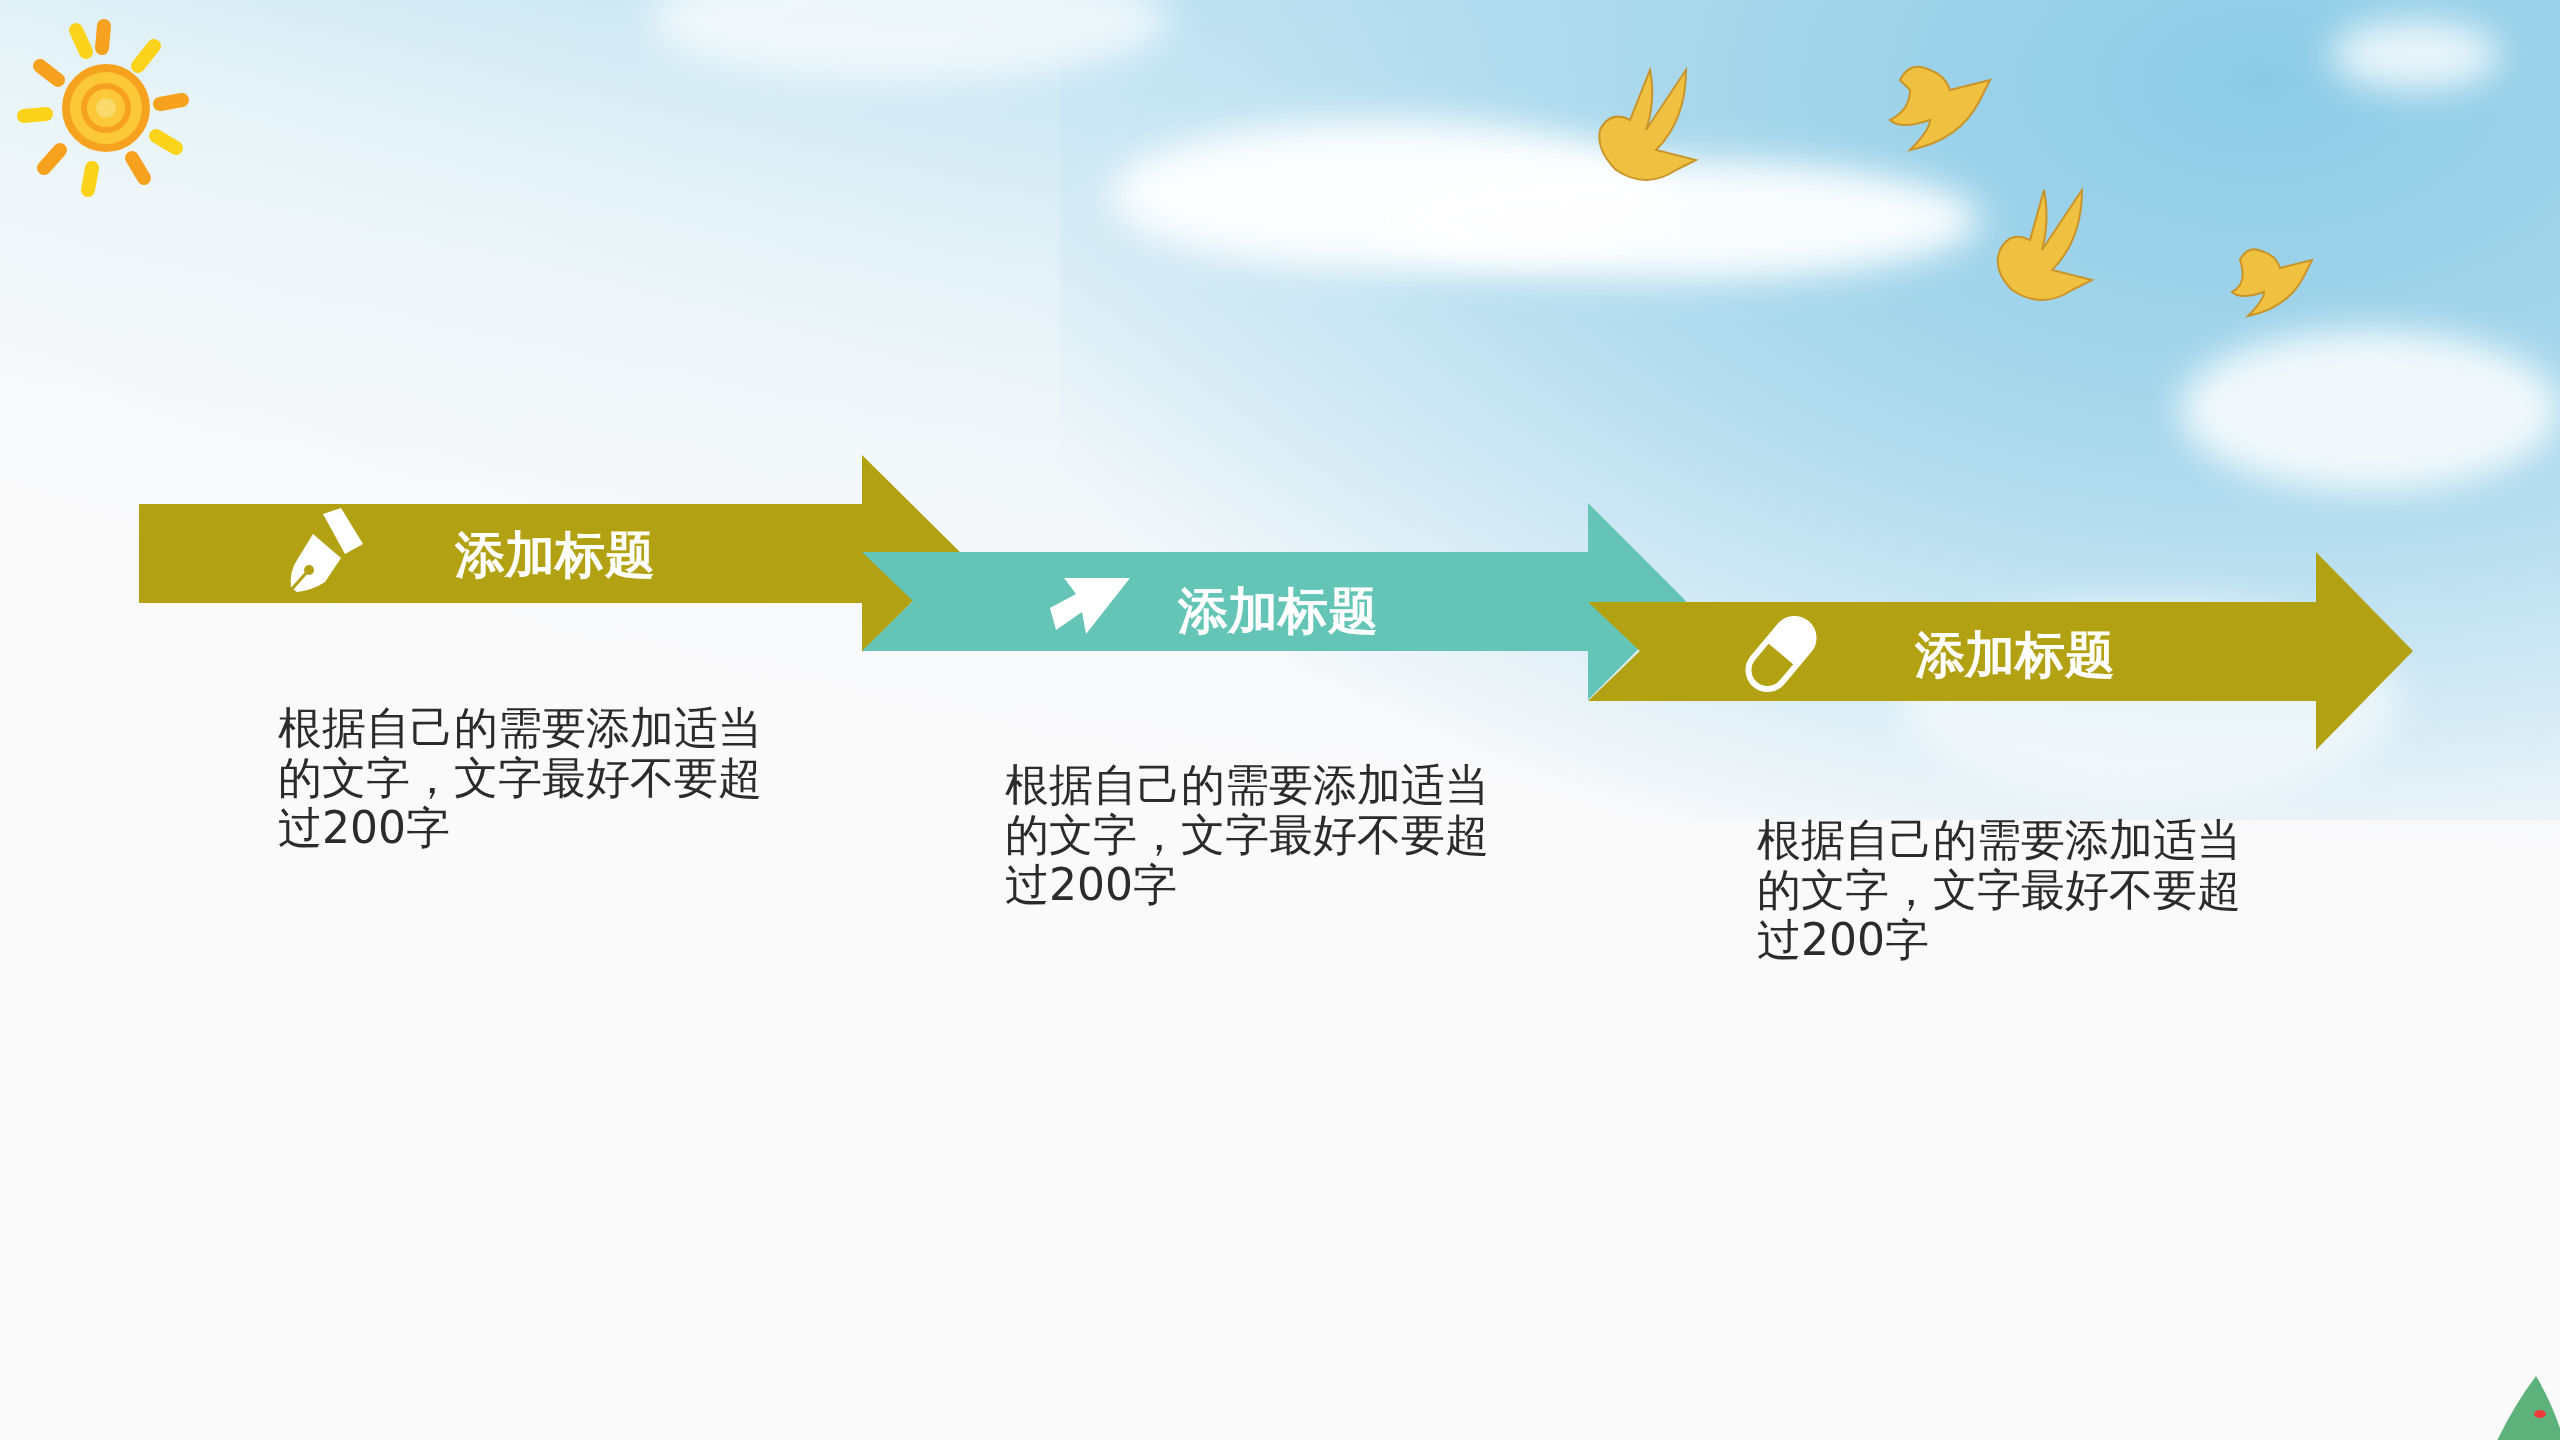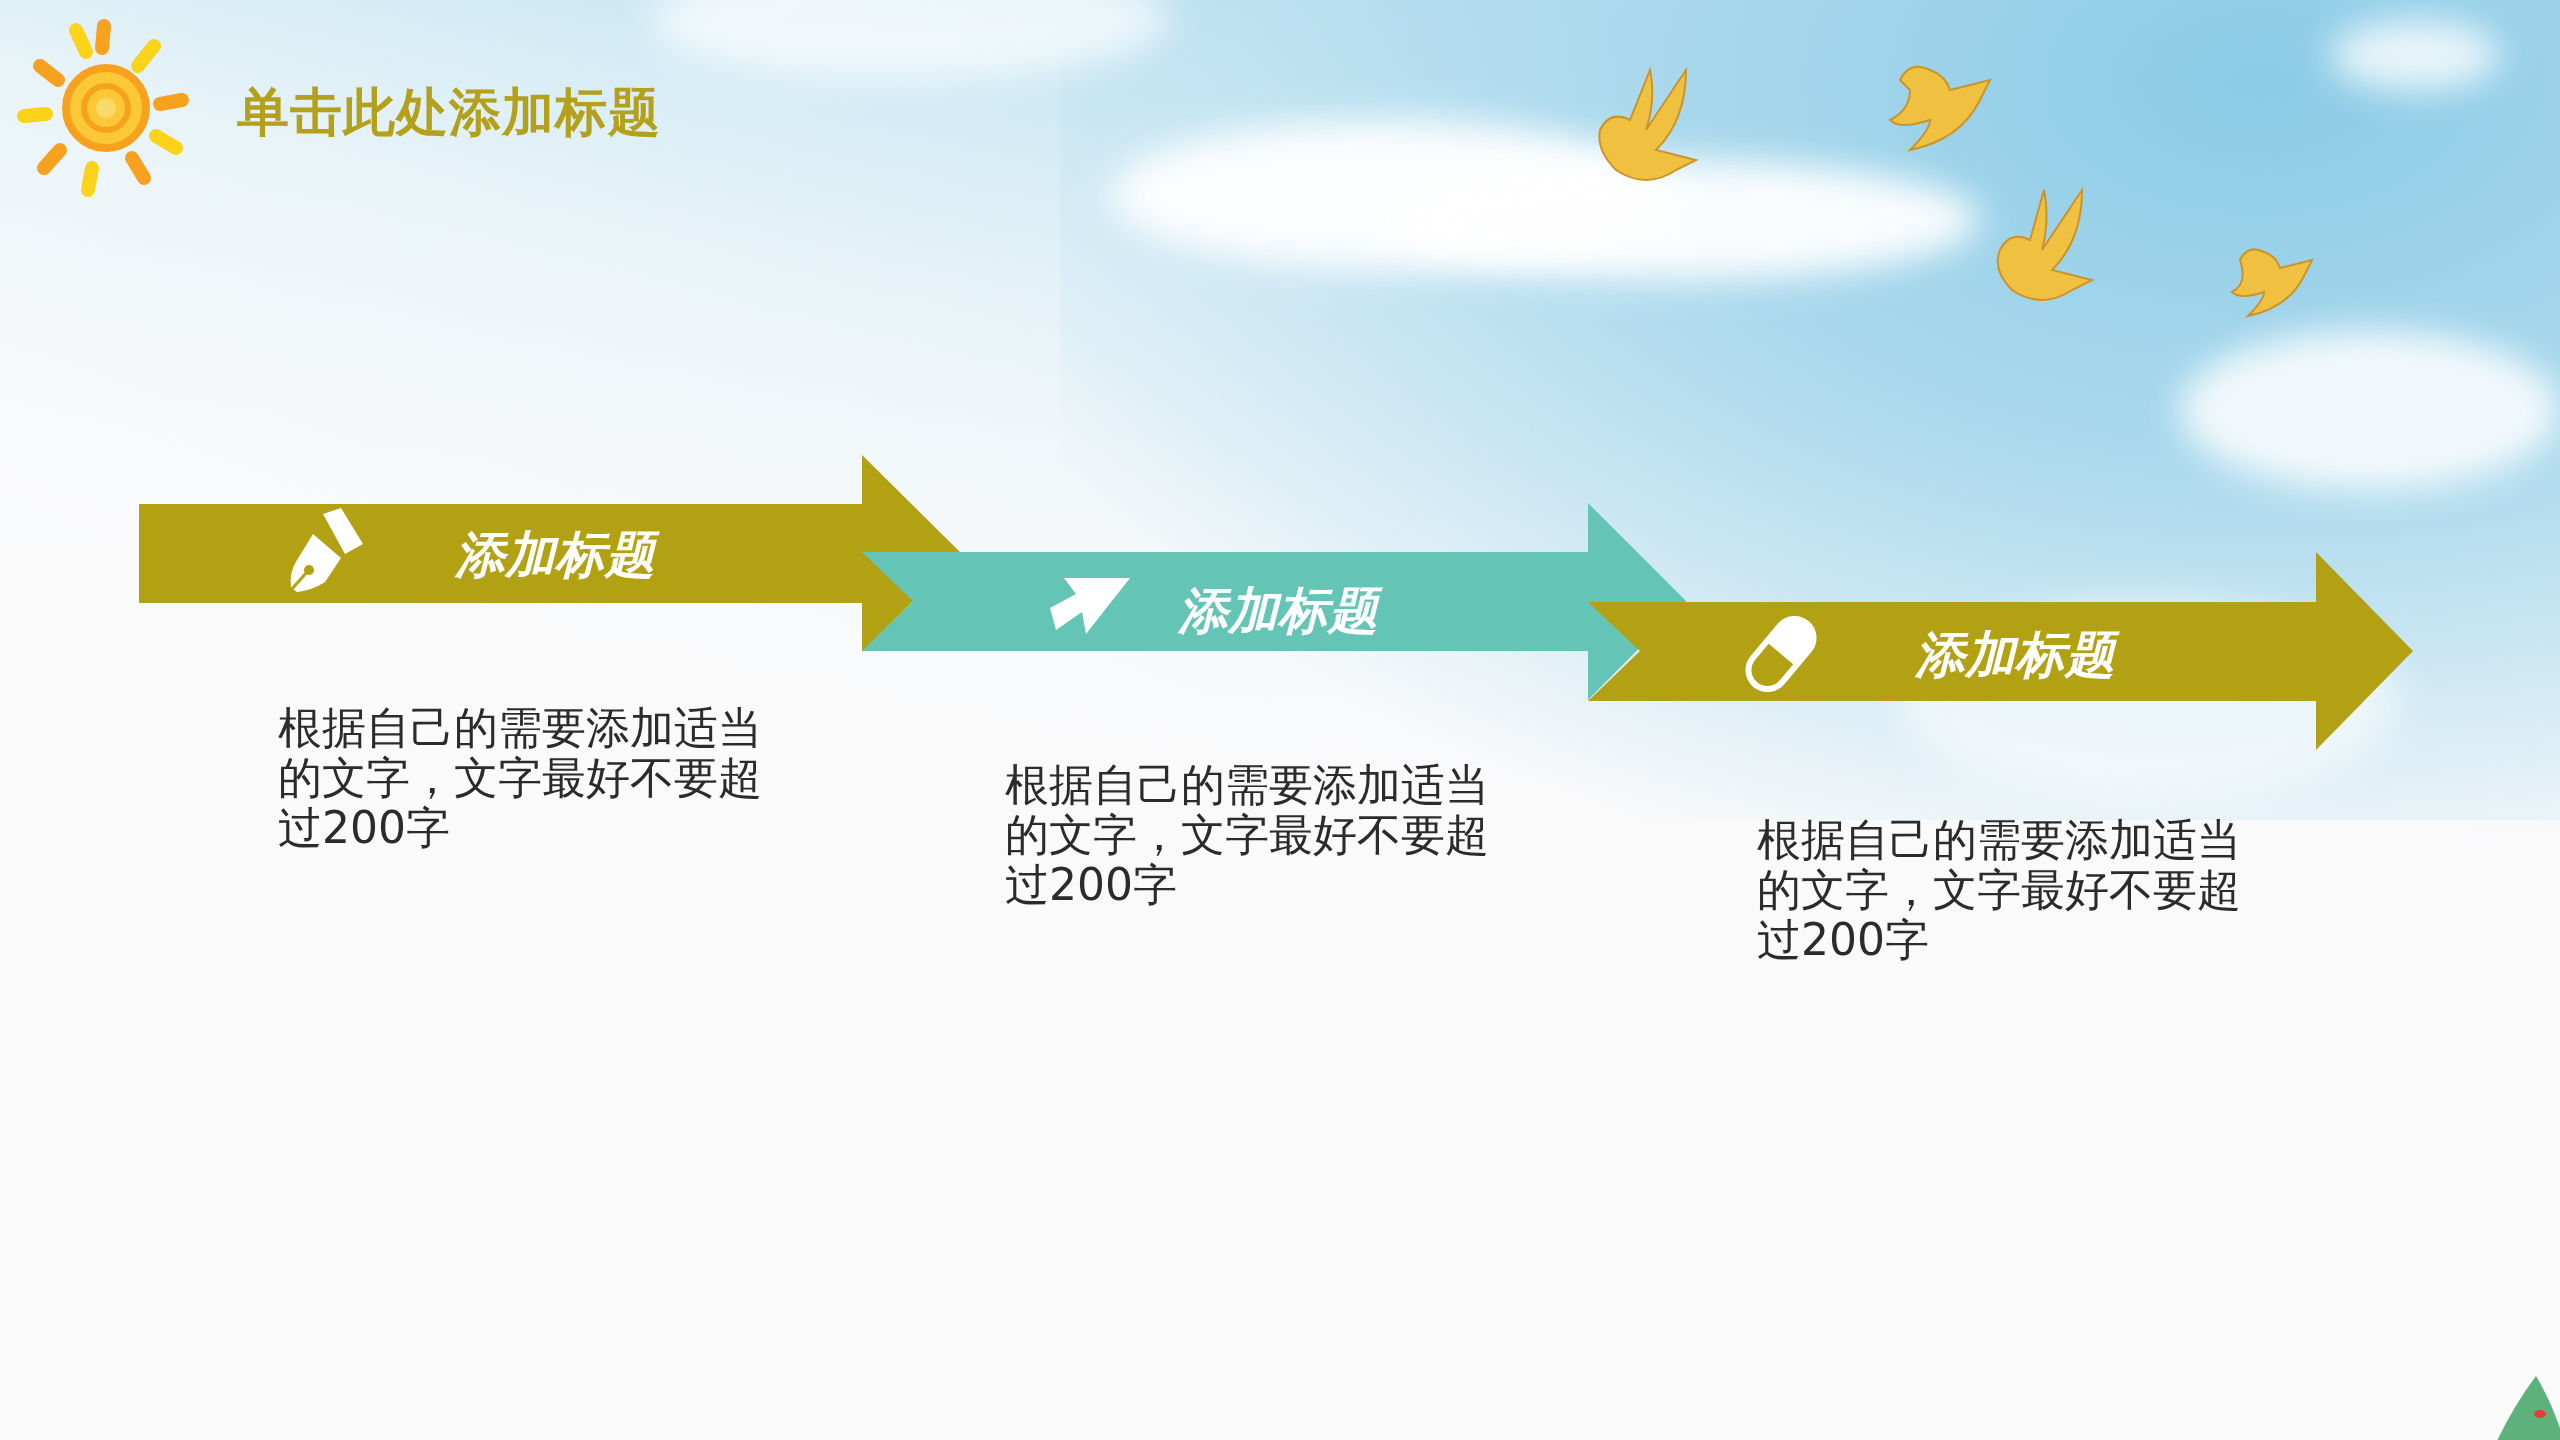--- a/index.html
+++ b/index.html
@@ -9,21 +9,21 @@
     background: linear-gradient(180deg, rgba(255,255,255,0) 0%, rgba(251,250,251,1) 62%),
                 linear-gradient(200deg, #9fd3ea 0%, #bfe2f1 22%, #e6f3f8 42%, #f8fafb 60%); }
   .sky-right { position:absolute; right:0; top:0; width:1500px; height:820px;
     background: radial-gradient(ellipse at 80% 10%, #8ccbe6 0%, #a9d8ec 35%, rgba(190,225,241,0.6) 60%, rgba(251,250,251,0) 80%); }
   .cloud { position:absolute; background:#fff; border-radius:50%; filter:blur(18px); opacity:.95; }
   .sun { position:absolute; left:14px; top:18px; width:180px; height:180px; }
   .title { position:absolute; left:237px; top:78px; font-size:52px; font-weight:bold;
            color:#b4a11b; letter-spacing:1px; white-space:nowrap; }
   .birds { position:absolute; left:1580px; top:40px; width:800px; height:300px; }
   .arrows { position:absolute; left:0; top:0; width:2560px; height:1440px; }
-  .arrow-title { position:absolute; font-size:50px; font-weight:bold; color:#ffffff; white-space:nowrap;font-style:italic; }
+  .arrow-title { position:absolute; font-size:50px; font-weight:bold; color:#ffffff; white-space:nowrap; }
   .arrow-icon { position:absolute; }
   .body-text { position:absolute; font-size:44px; line-height:50px; color:#2b2b2b; width:520px; }
   .tree { position:absolute; right:-10px; bottom:-20px; width:90px; height:90px; }
 </style>
 </head>
 <body>
 
 <div class="slide">
   <div class="sky-right"></div>
   <div class="cloud" style="left:1110px;top:120px;width:560px;height:150px;"></div>
@@ -44,21 +44,20 @@
       <line x1="74" y1="172" x2="78" y2="150" stroke="#fbd31a"></line>
       <line x1="30" y1="150" x2="46" y2="132" stroke="#f7a21e"></line>
       <line x1="10" y1="98" x2="32" y2="96" stroke="#fbd31a"></line>
       <line x1="26" y1="48" x2="44" y2="62" stroke="#f7a21e"></line>
     </g>
     <circle cx="92" cy="90" r="40" fill="#fbc938" stroke="#f7a21e" stroke-width="8"></circle>
     <circle cx="92" cy="90" r="22" fill="none" stroke="#f7a21e" stroke-width="6"></circle>
     <circle cx="92" cy="90" r="10" fill="#f9d96a"></circle>
   </svg>
 
-  <div class="title">单击此处添加标题</div>
 
   <svg class="birds" viewBox="0 0 800 300">
     <g fill="#f0c040" stroke="#c9952a" stroke-width="2">
 
       <path d="M20 90 q10 -20 30 -10 l20 -50 q6 30 -4 60 q20 -30 40 -60 q0 50 -30 80 l40 10 l-20 10 q-30 20 -60 0 q-20 -20 -16 -40z"></path>
 
       <path d="M320 40 q10 -20 30 -10 q15 5 20 20 l40 -10 l-10 20 q-20 40 -70 50 q20 -20 20 -30 q-30 10 -40 0 q20 -10 20 -30z"></path>
 
       <path d="M420 210 q10 -20 30 -10 l14 -50 q6 30 -2 60 q20 -30 40 -60 q0 50 -30 80 l40 10 l-20 10 q-30 20 -60 0 q-20 -20 -12 -40z"></path>
 

